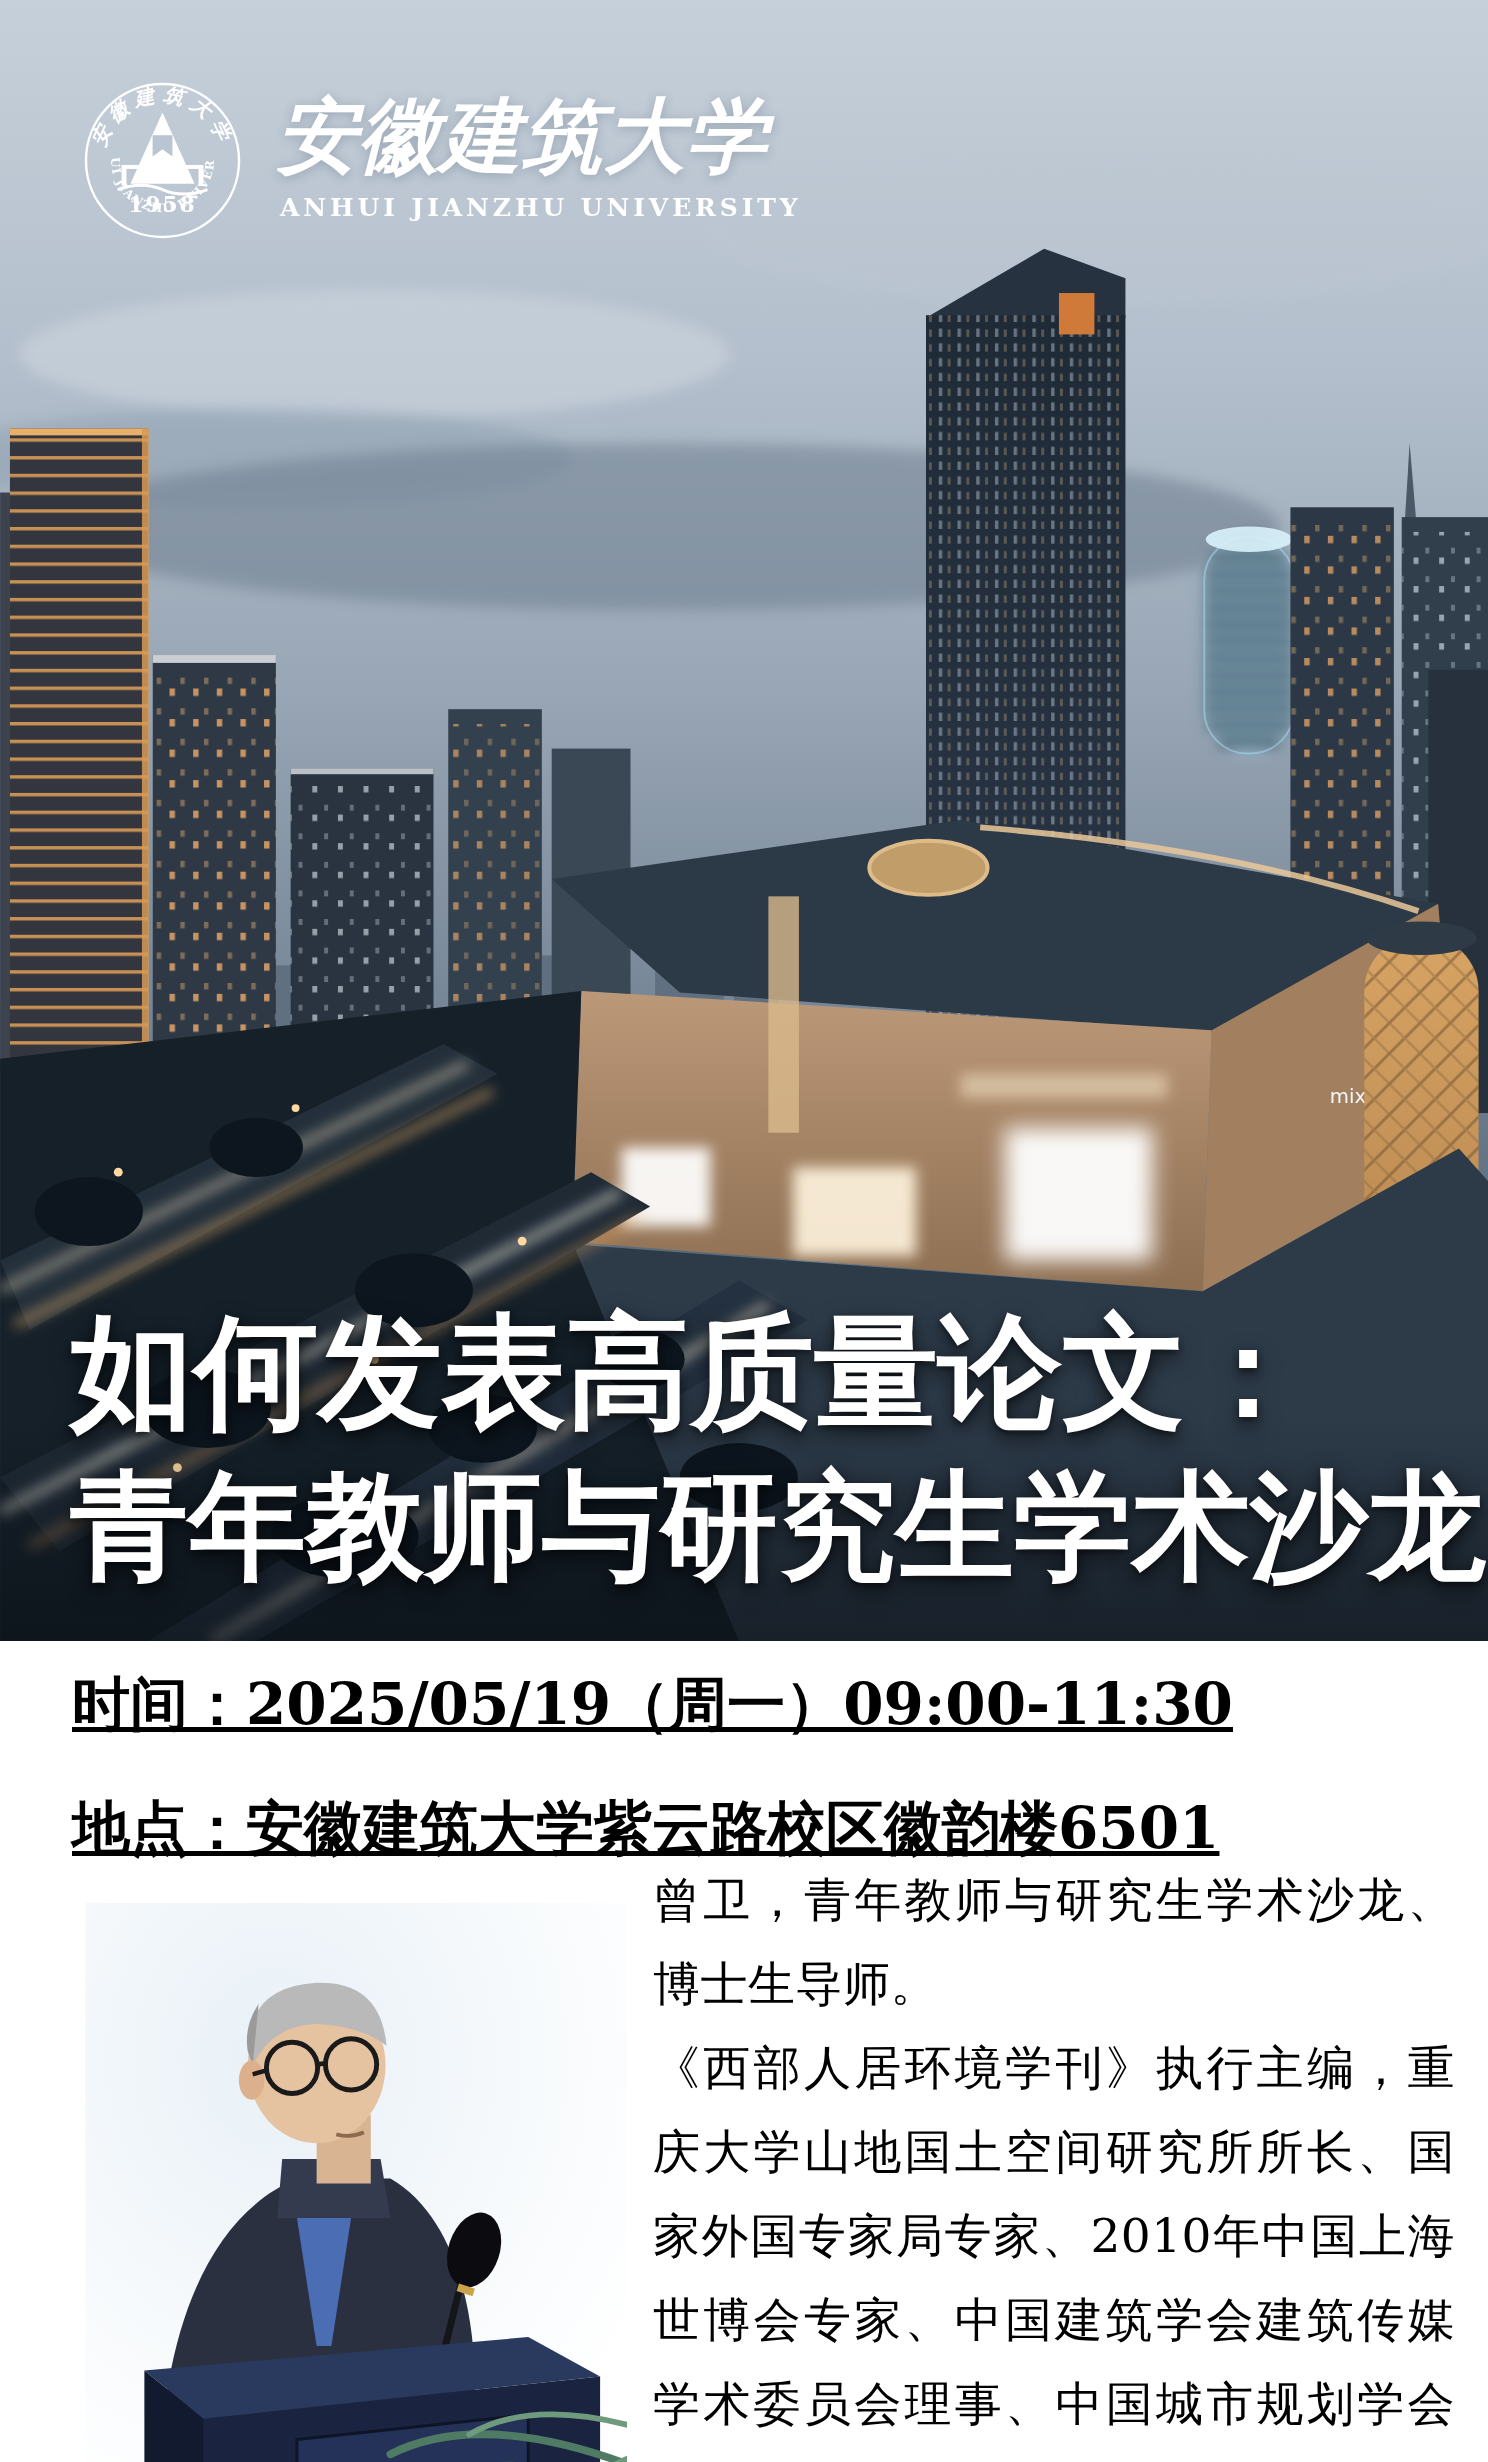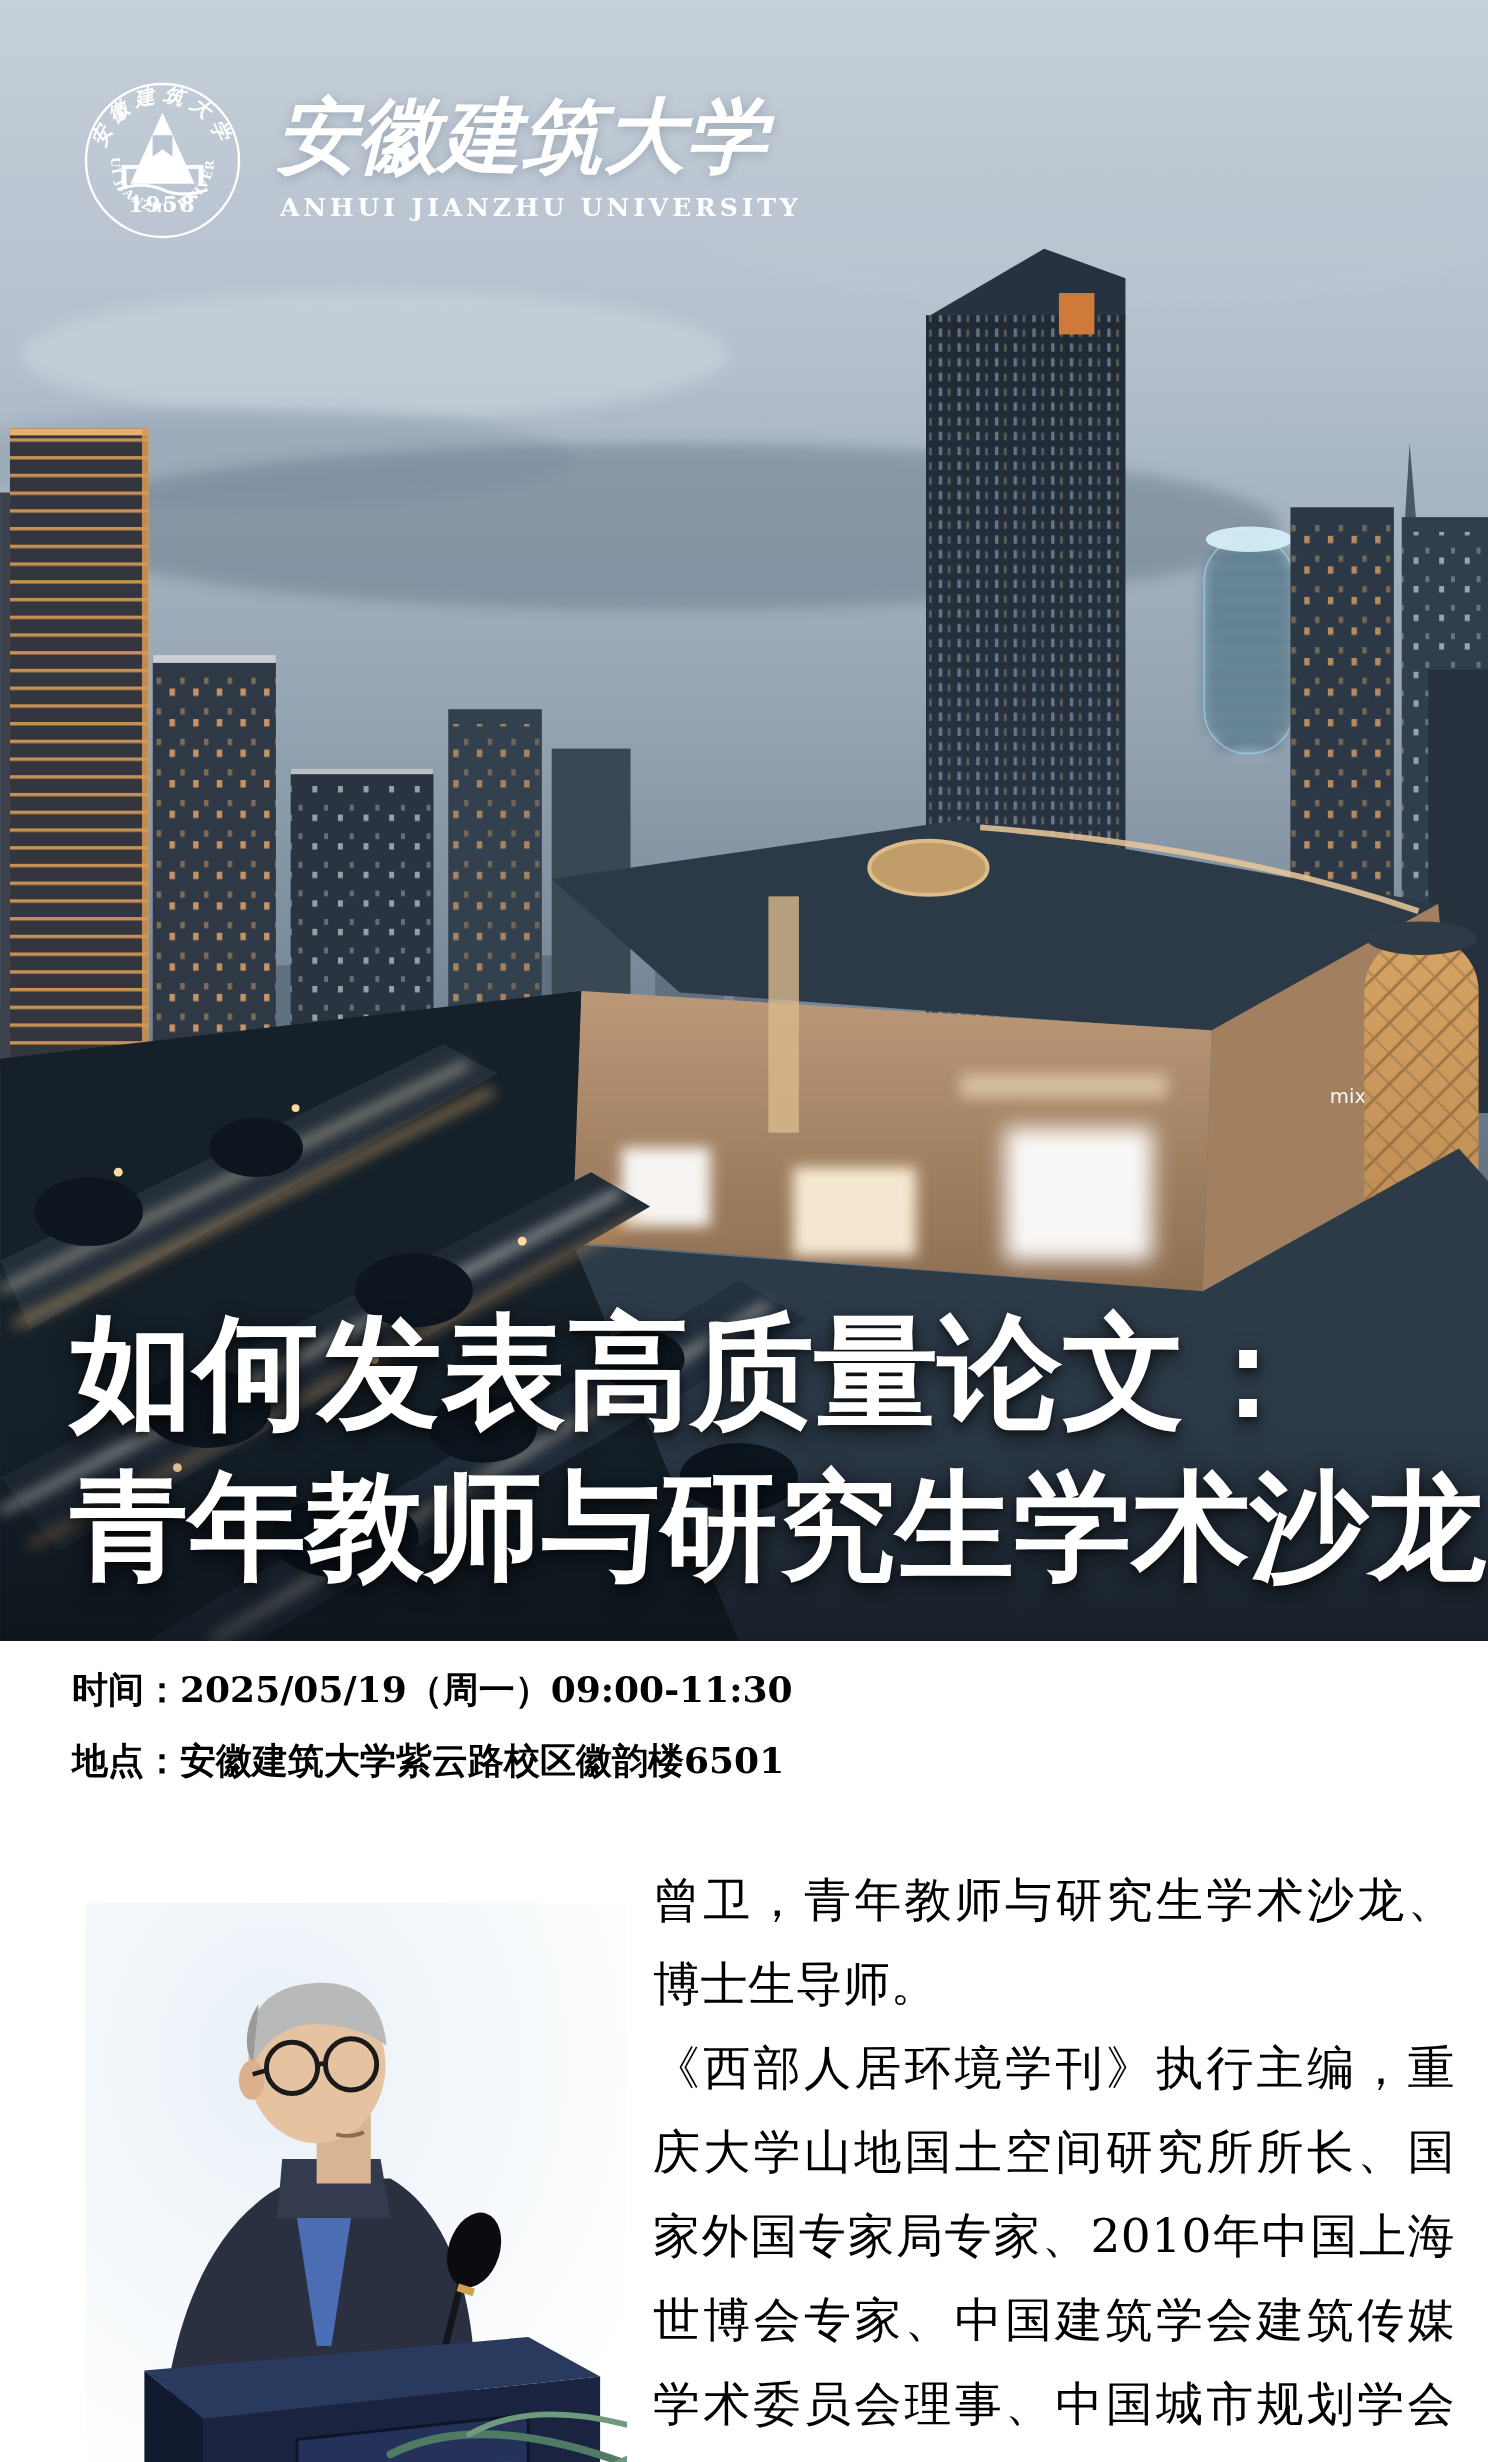--- a/index.html
+++ b/index.html
@@ -18,23 +18,23 @@
   #univ-en{left:280px;top:193px;font-size:25px;color:#ffffff;letter-spacing:3.9px;font-weight:bold;}
 
   
   .hero-title{left:70px;color:#ffffff;font-weight:900;
               font-family:"DejaVu Sans","Liberation Sans",sans-serif;
               text-shadow:0 7.9px 22.7px rgba(0,0,0,.65),0 2.5px 6.9px rgba(0,0,0,.5);white-space:nowrap;}
   #title1{top:1291px;font-size:124px;}
   #title2{top:1448px;font-size:118px;}
 
   
-  .event-line{left:72px;font-size:36px;font-weight:bold;white-space:nowrap;}
+  .event-line{left:72px;font-size:58px;font-weight:bold;white-space:nowrap;text-decoration:underline;}
   #time-line{top:1666px;}
-  #loc-line{top:1737px;}
+  #loc-line{top:1790px;}
 
   
   #speaker-photo{left:85px;top:1903px;width:542px;height:625px;background:#ffffff;}
 
   #bio{left:653px;top:1858px;width:802px;font-size:47px;line-height:84px;
        text-align:justify;font-weight:500;letter-spacing:0.5px;}
   #bio p{margin:0;}
 </style>
 </head>
 <body>

